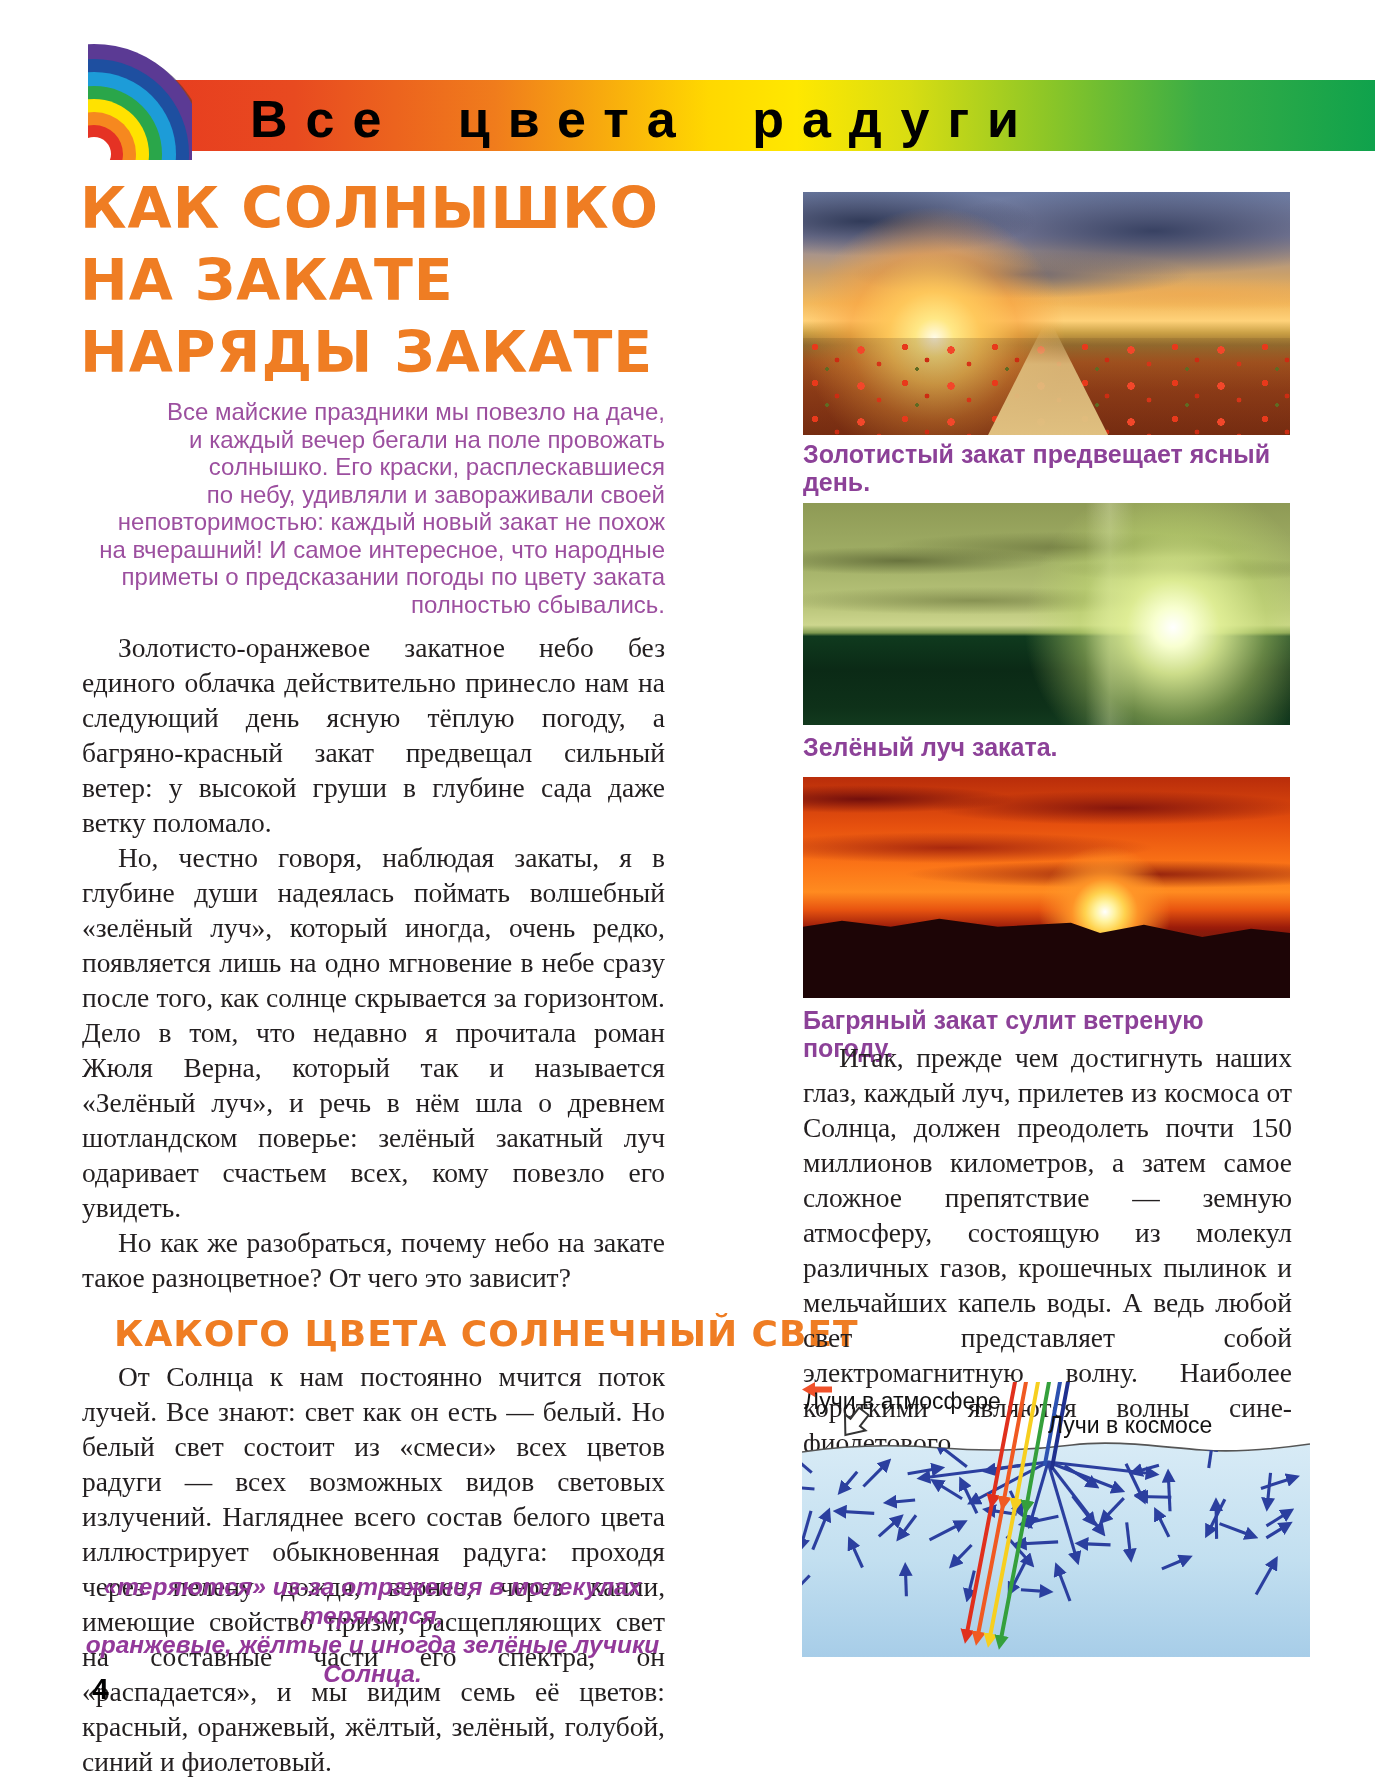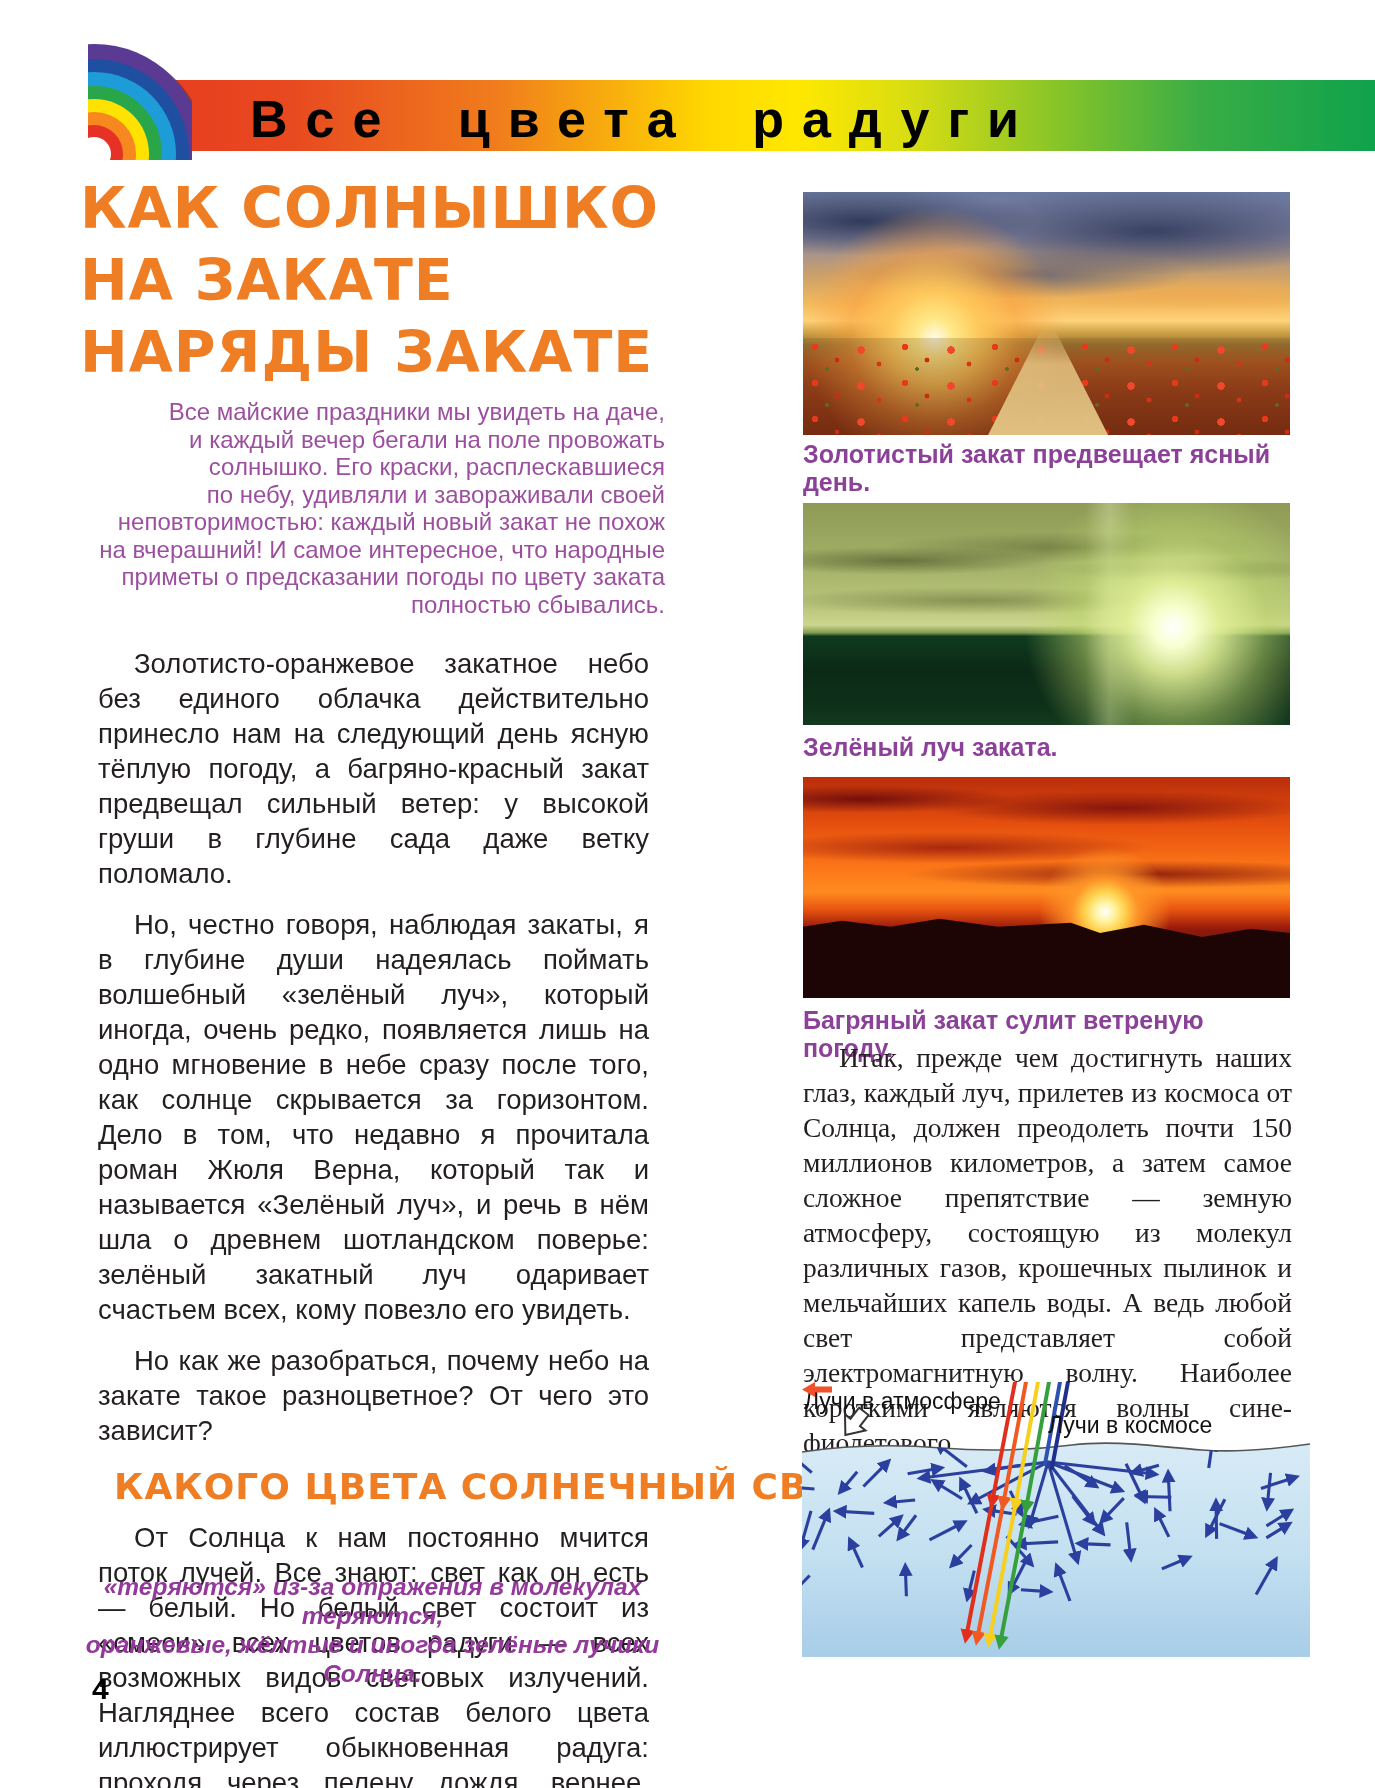--- a/index.html
+++ b/index.html
@@ -14,22 +14,22 @@
 
   
   .article-title{position:absolute;left:80px;top:172px;width:585px;text-align:left;
     color:#ef7d23;font-family:"DejaVu Sans",sans-serif;font-weight:bold;
     font-size:57px;line-height:72px;letter-spacing:1px;}
   .lead{position:absolute;left:80px;top:398px;width:585px;text-align:right;
     color:#9c4f9f;font-size:24px;line-height:27.5px;}
 
   
   .left-col{position:absolute;left:82px;top:630px;width:583px;}
-  .body-para{font-family:Liberation Sans, sans-serif;font-size:27.5px;line-height:35px;
-    text-align:justify;text-indent:36px;margin:16px;color:#231f20;}
+  .body-para{font-family:Liberation Serif, serif;font-size:27.5px;line-height:35px;
+    text-align:justify;text-indent:36px;margin:0;color:#231f20;}
   .subhead{color:#ef7d23;font-family:"DejaVu Sans",sans-serif;font-weight:bold;
     font-size:36px;line-height:34px;margin:22px 0 8px 0;padding-left:32px;letter-spacing:1px;white-space:nowrap;}
   .note{position:absolute;left:80px;top:1572px;width:585px;text-align:center;
     color:#93399a;font-size:24.5px;line-height:29px;font-weight:bold;font-style:italic;}
   .page-number{position:absolute;left:92px;top:1672px;font-size:30px;font-weight:bold;color:#000;}
 
   
   .photo{position:absolute;left:803px;width:487px;overflow:hidden;}
   .caption{position:absolute;left:803px;width:487px;color:#8c4198;
     font-size:25px;line-height:28px;font-weight:bold;}
@@ -116,21 +116,21 @@
   </g>
 </svg>
 
 <div class="article-title">
   <div>КАК СОЛНЫШКО</div>
   <div>НА ЗАКАТЕ</div>
   <div>НАРЯДЫ ЗАКАТЕ</div>
 </div>
 
 <div class="lead">
-  <div>Все майские праздники мы увидеть на даче,</div>
+  <div>Все майские праздники мы повезло на даче,</div>
   <div>и каждый вечер бегали на поле провожать</div>
   <div>солнышко. Его краски, расплескавшиеся</div>
   <div>по небу,  удивляли и завораживали своей</div>
   <div>неповторимостью: каждый новый закат не похож</div>
   <div>на вчерашний! И самое интересное, что народные</div>
   <div>приметы о предсказании погоды по цвету заката</div>
   <div>полностью сбывались.</div>
 </div>
 
 <div class="left-col">

